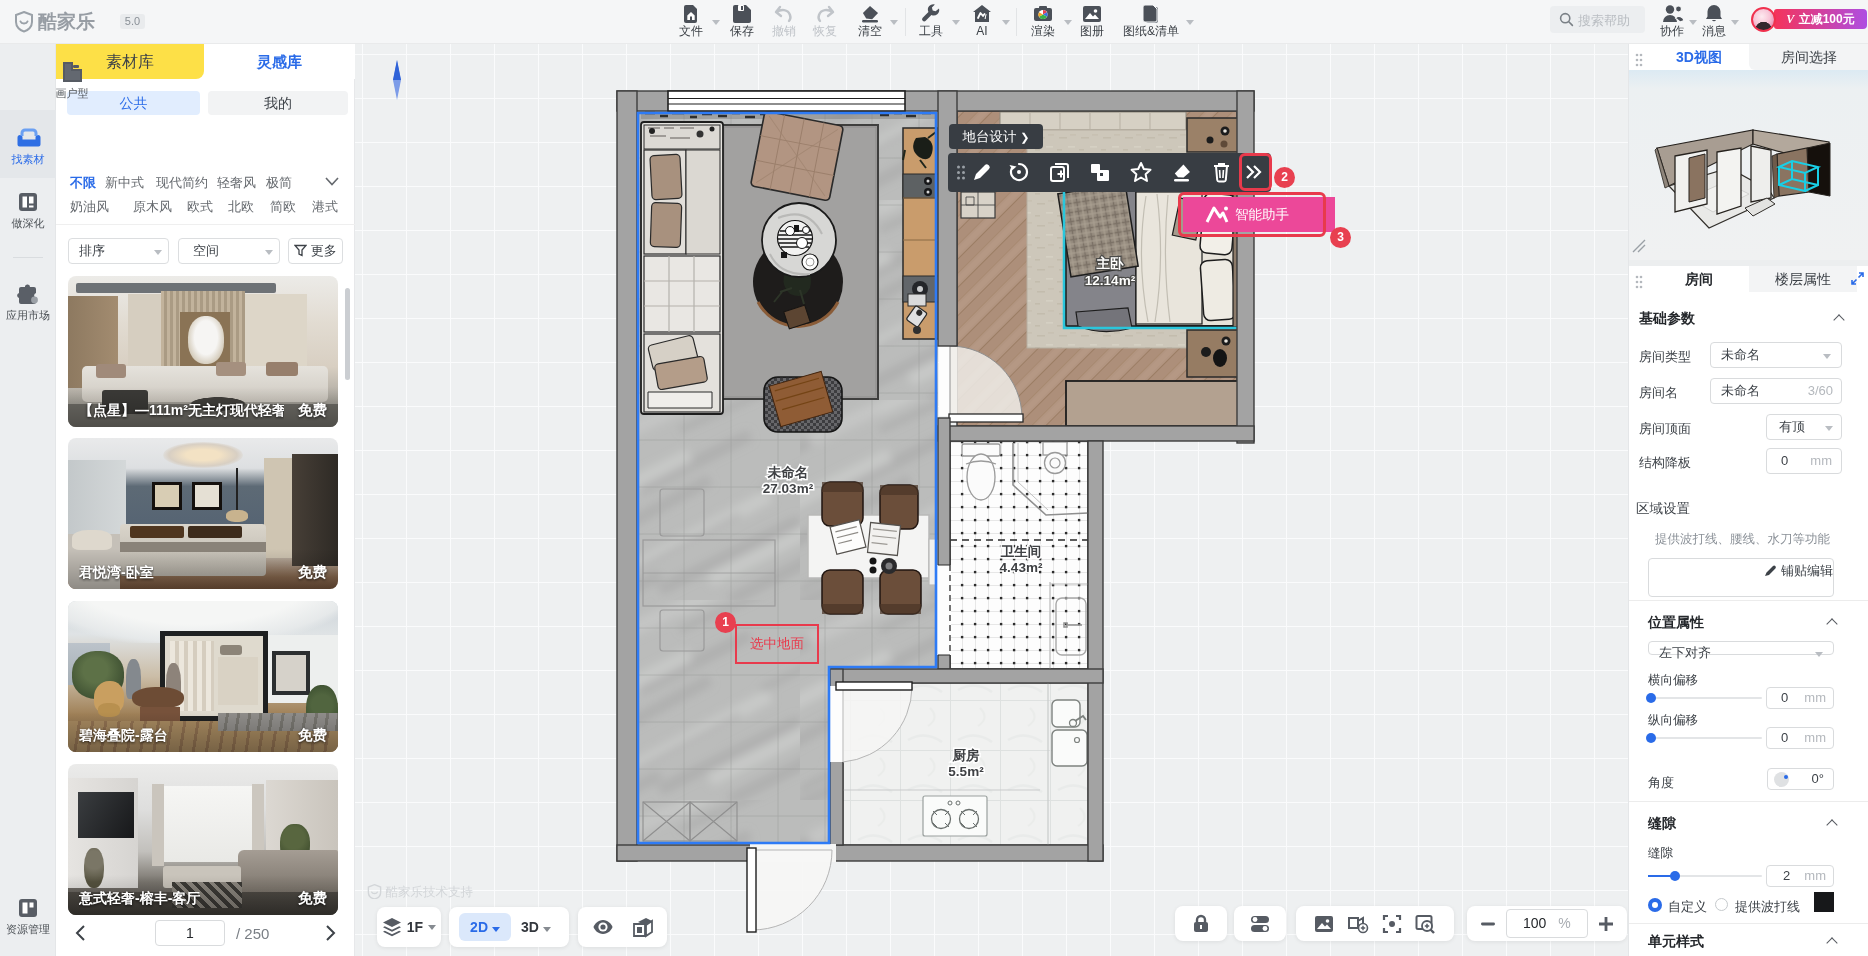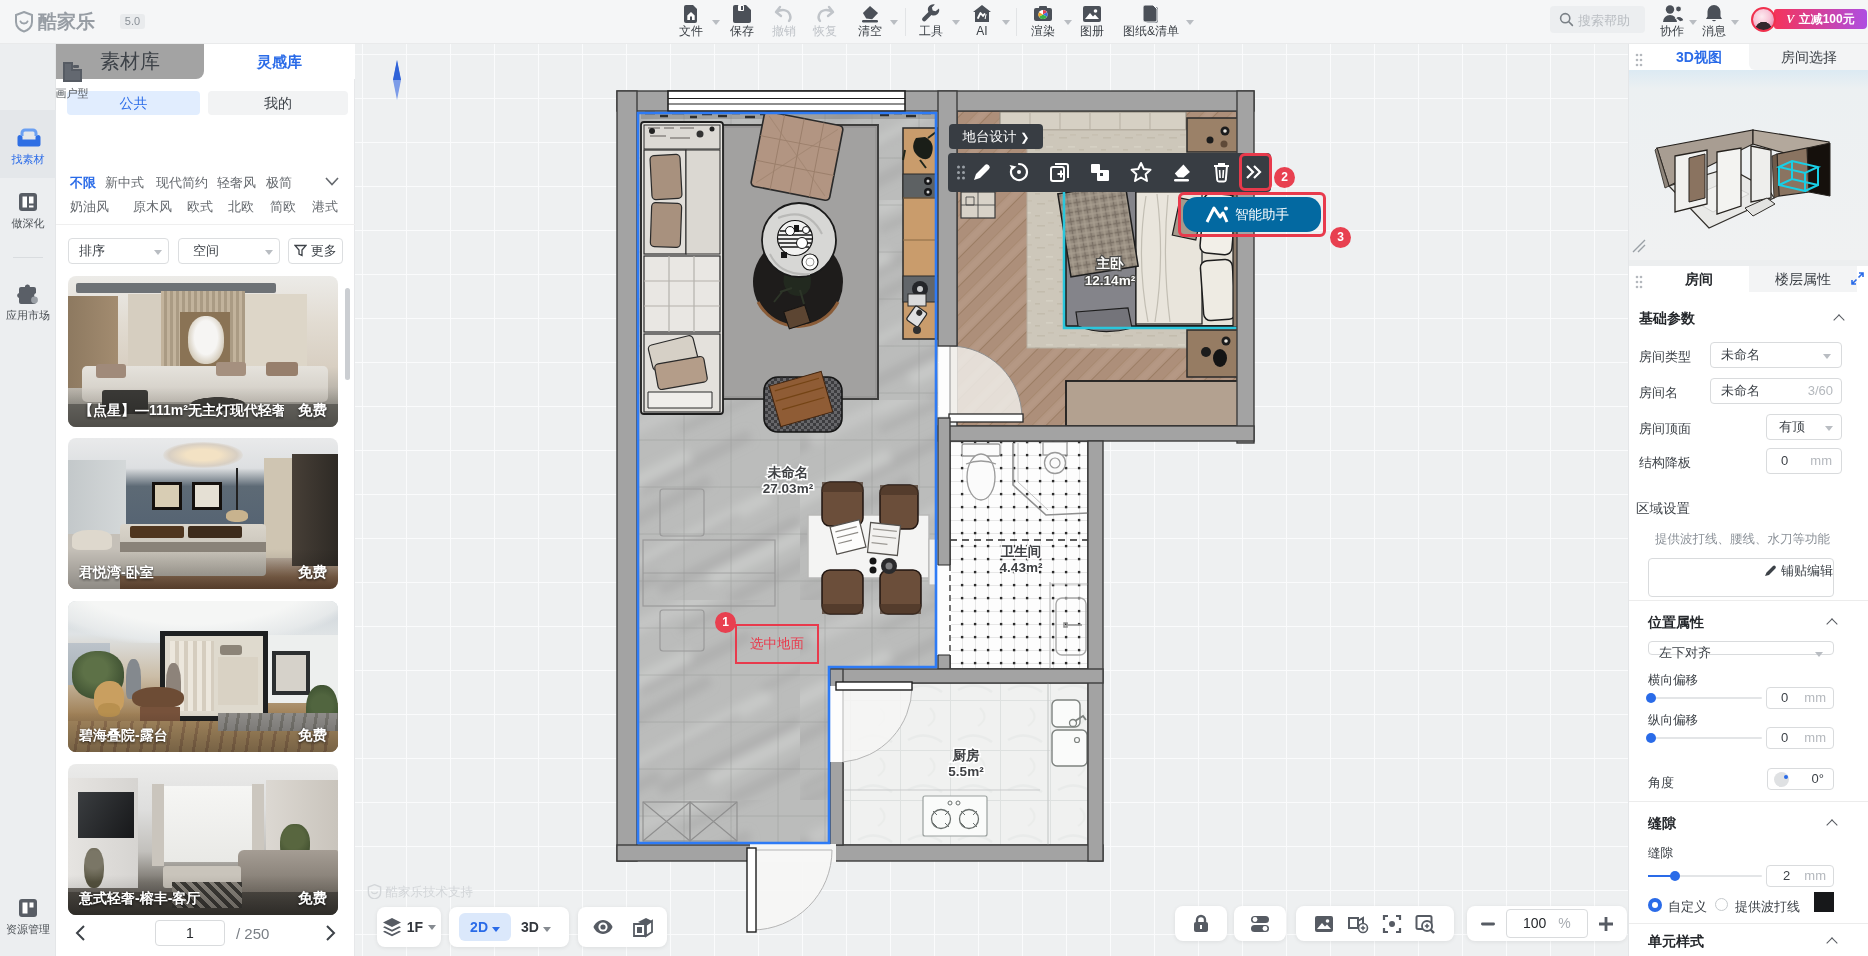--- a/index.html
+++ b/index.html
@@ -13,21 +13,21 @@
 .tbitem .lb{margin-top:0px;line-height:13px;}
 .tbitem.dis{color:#c0c4c9;}
 .caret{position:absolute;width:0;height:0;border-left:4px solid transparent;border-right:4px solid transparent;border-top:5px solid #b9bdc2;}
 
 #sidebar{left:0;top:44px;width:56px;height:912px;background:#eceef0;border-right:1px solid #e4e6e8;z-index:25;}
 .sbitem{position:absolute;left:0;width:56px;text-align:center;color:#4d5257;font-size:11px;}
 .sbitem .ic{margin:0 auto 2px;width:24px;height:24px;}
 .sbitem.sel{color:#2a6be8;}
 
 #leftpanel{left:56px;top:44px;width:299px;height:912px;background:#fff;z-index:20;border-right:1px solid #e7e8ea;}
-#tabMat{left:0;top:0;width:148px;height:35px;background:#a3a3a3;color:#3d4248;font-size:20px;line-height:35px;text-align:center;border-radius:0 0 8px 0;}
+#tabMat{left:0;top:0;width:148px;height:35px;background:#fde047;color:#3d4248;font-size:16px;line-height:35px;text-align:center;border-radius:0 0 8px 0;}
 #tabIns{left:148px;top:0;width:151px;height:35px;background:#fff;color:#2a6be8;font-weight:bold;font-size:15px;line-height:35px;text-align:center;}
 .pill{position:absolute;top:47px;height:24px;border-radius:4px;font-size:14px;line-height:24px;text-align:center;}
 #searchbox{left:11px;top:83px;width:279px;height:28px;background:#f4f5f6;border-radius:4px;color:#b9bdc2;font-size:13.5px;line-height:28px;padding-left:12px;}
 .ftag{position:absolute;font-size:13px;color:#65696e;}
 .selbox{position:absolute;height:26px;border:1px solid #dcdee0;border-radius:4px;font-size:13px;color:#3d4248;line-height:24px;}
 .card{position:absolute;left:12px;width:270px;height:151px;border-radius:8px;overflow:hidden;}
 .cap{position:absolute;left:0;right:0;bottom:0;height:40px;background:linear-gradient(transparent,rgba(0,0,0,0.28));}
 .ct{position:absolute;left:11px;bottom:7px;color:#fff;font-weight:bold;font-size:14px;text-shadow:0 1px 3px rgba(0,0,0,.8);max-width:205px;white-space:nowrap;overflow:hidden;}
 .cf{position:absolute;right:11px;bottom:7px;color:#fff;font-weight:bold;font-size:14.5px;text-shadow:0 1px 3px rgba(0,0,0,.8);}
 
@@ -747,21 +747,21 @@
       </svg>
   <svg class="abs" style="left:297px;top:11px" width="17" height="16" viewBox="0 0 17 16">
         <path d="M2 2 L8 8 L2 14 M9 2 L15 8 L9 14" fill="none" stroke="#fff" stroke-width="2.2"></path>
       </svg>
 </div>
 
 <div class="abs" style="left:1239px;top:153px;width:33px;height:38px;border:3px solid #e83a4c;border-radius:6px;z-index:11;"></div>
 
 <div class="redcirc" style="left:1274px;top:167px;">2</div>
 
-<div class="abs" style="left:1183px;top:197px;width:138px;height:35px;background:#0369a1;border-radius:14px;z-index:10;color:#fff;font-size:13.5px;">
+<div class="abs" style="left:1183px;top:197px;width:152px;height:35px;background:#ec4899;border-radius:0;z-index:10;color:#fff;font-size:13.5px;">
   <svg class="abs" style="left:22px;top:8px" width="24" height="19" viewBox="0 0 24 19">
         <path d="M2 17 L9 3 L15 12 L18 8 L22 17" fill="none" stroke="#fff" stroke-width="3" stroke-linejoin="round"></path>
         <circle cx="21" cy="3.5" r="2" fill="#fff"></circle>
       </svg>
   <span class="abs" style="left:52px;top:9px;">智能助手</span>
 </div>
 
 <div class="abs" style="left:1178px;top:192px;width:148px;height:45px;border:3px solid #e83a4c;border-radius:6px;z-index:11;"></div>
 
 <div class="redcirc" style="left:1330px;top:227px;">3</div>

